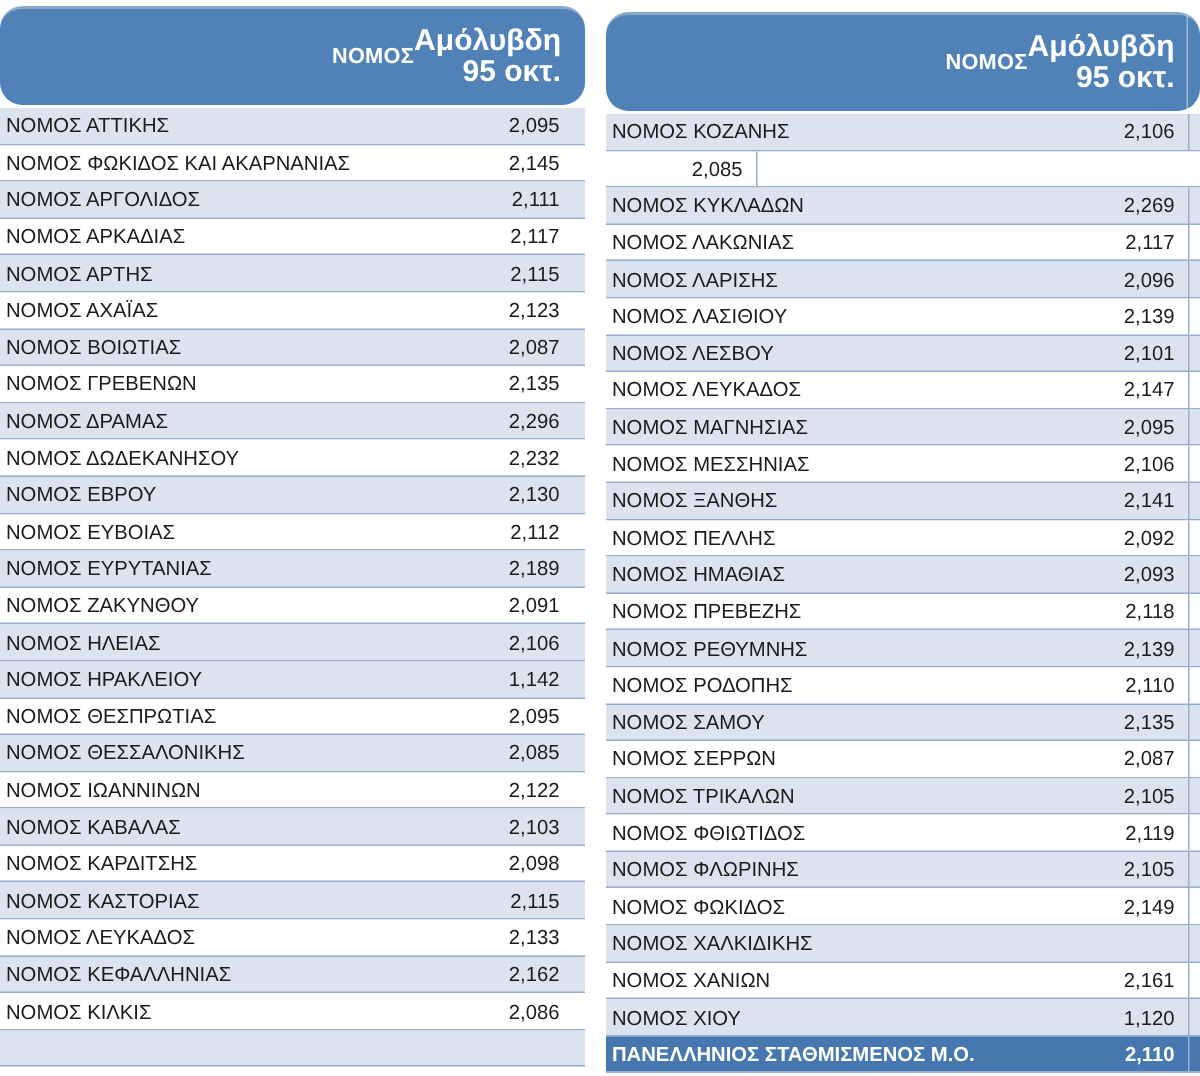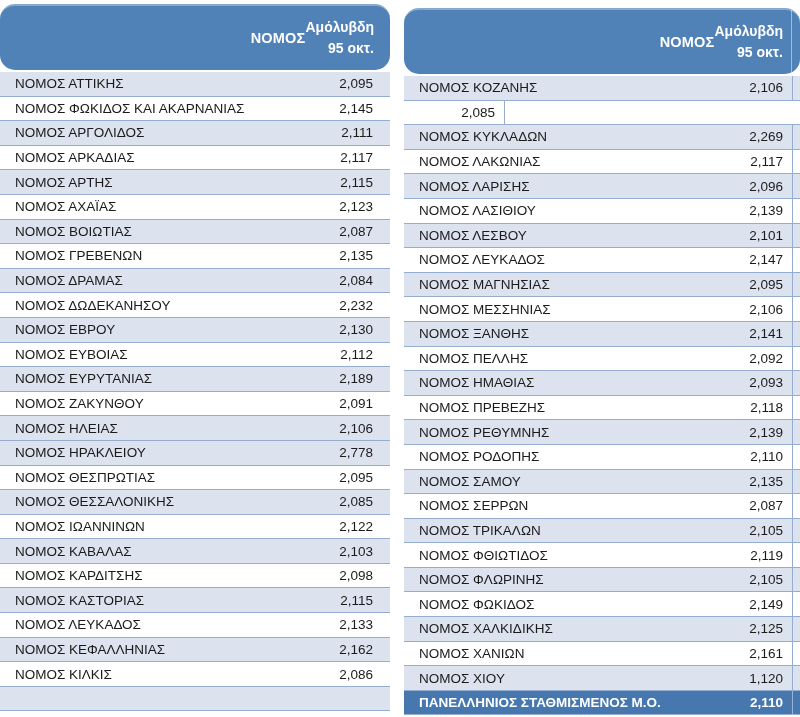--- a/index.html
+++ b/index.html
@@ -22,21 +22,21 @@
     background: var(--header-bg, #5081B7);
     border-top: 2px solid var(--header-top-border, #86AACE);
     display: flex;
     align-items: center;
     justify-content: flex-end;
     color: var(--header-text, #ffffff);
     font-weight: bold;
     border-radius: 15px;
   }
   .th-name { padding-left: 9px; font-size: 14.5px; letter-spacing: 0.2px; }
-  .th-value { text-align: right; font-size: 14px; line-height: 21px; padding-right: 16px; }
+  .th-value { text-align: right; font-size: 20px; line-height: 21px; padding-right: 16px; }
   .tbl--right .th-value { padding-right: 17px; }
   .tbl--right .thead::after {
     content: "";
     position: absolute;
     top: 0; bottom: 0; right: 8px;
     width: 1px;
     background: rgba(255,255,255,0.45);
   }
 
   .tbody { margin-top: 2px; }
@@ -48,21 +48,21 @@
   }
   .row.stripe { background: var(--stripe-bg, #DCE3EF); }
   .cell {
     display: flex;
     align-items: center;
     font-size: 13.5px;
     color: var(--row-text, #1b1b1b);
     white-space: nowrap;
     overflow: hidden;
   }
-  .cell--name  { flex: 1; padding-left: 15px; }
+  .cell--name  { flex: 1; padding-left: 4px; }
   .cell--value { justify-content: flex-end; }
   .tbl--left  .cell--value { width: 110px; padding-right: 17px; }
   .tbl--right .cell--value { width: 100px; padding-right: 9px; }
   .cell--sliver { width: 8px; border-left: 1px solid var(--row-border, #95AECF); align-self: stretch; }
 
   .row--summary { background: var(--summary-bg, #4677AE); text-align: right; }
   .row--summary .cell { color: #ffffff; font-weight: bold; }
   .row--summary .cell--sliver { border-left-color: rgba(255,255,255,0.45); }
 </style>
 </head>
@@ -106,21 +106,21 @@
         <div class="row stripe">
           <div class="cell cell--name">ΝΟΜΟΣ ΒΟΙΩΤΙΑΣ</div>
           <div class="cell cell--value">2,087</div>
         </div>
         <div class="row">
           <div class="cell cell--name">ΝΟΜΟΣ ΓΡΕΒΕΝΩΝ</div>
           <div class="cell cell--value">2,135</div>
         </div>
         <div class="row stripe">
           <div class="cell cell--name">ΝΟΜΟΣ ΔΡΑΜΑΣ</div>
-          <div class="cell cell--value">2,084</div>
+          <div class="cell cell--value">2,296</div>
         </div>
         <div class="row">
           <div class="cell cell--name">ΝΟΜΟΣ ΔΩΔΕΚΑΝΗΣΟΥ</div>
           <div class="cell cell--value">2,232</div>
         </div>
         <div class="row stripe">
           <div class="cell cell--name">ΝΟΜΟΣ ΕΒΡΟΥ</div>
           <div class="cell cell--value">2,130</div>
         </div>
         <div class="row">
@@ -134,21 +134,21 @@
         <div class="row">
           <div class="cell cell--name">ΝΟΜΟΣ ΖΑΚΥΝΘΟΥ</div>
           <div class="cell cell--value">2,091</div>
         </div>
         <div class="row stripe">
           <div class="cell cell--name">ΝΟΜΟΣ ΗΛΕΙΑΣ</div>
           <div class="cell cell--value">2,106</div>
         </div>
         <div class="row stripe">
           <div class="cell cell--name">ΝΟΜΟΣ ΗΡΑΚΛΕΙΟΥ</div>
-          <div class="cell cell--value">2,778</div>
+          <div class="cell cell--value">1,142</div>
         </div>
         <div class="row">
           <div class="cell cell--name">ΝΟΜΟΣ ΘΕΣΠΡΩΤΙΑΣ</div>
           <div class="cell cell--value">2,095</div>
         </div>
         <div class="row stripe">
           <div class="cell cell--name">ΝΟΜΟΣ ΘΕΣΣΑΛΟΝΙΚΗΣ</div>
           <div class="cell cell--value">2,085</div>
         </div>
         <div class="row">
@@ -299,21 +299,20 @@
           <div class="cell cell--value">2,105</div>
           <div class="cell cell--sliver"></div>
         </div>
         <div class="row">
           <div class="cell cell--name">ΝΟΜΟΣ ΦΩΚΙΔΟΣ</div>
           <div class="cell cell--value">2,149</div>
           <div class="cell cell--sliver"></div>
         </div>
         <div class="row stripe">
           <div class="cell cell--name">ΝΟΜΟΣ ΧΑΛΚΙΔΙΚΗΣ</div>
-          <div class="cell cell--value">2,125</div>
           <div class="cell cell--sliver"></div>
         </div>
         <div class="row">
           <div class="cell cell--name">ΝΟΜΟΣ ΧΑΝΙΩΝ</div>
           <div class="cell cell--value">2,161</div>
           <div class="cell cell--sliver"></div>
         </div>
         <div class="row stripe">
           <div class="cell cell--name">ΝΟΜΟΣ ΧΙΟΥ</div>
           <div class="cell cell--value">1,120</div>

